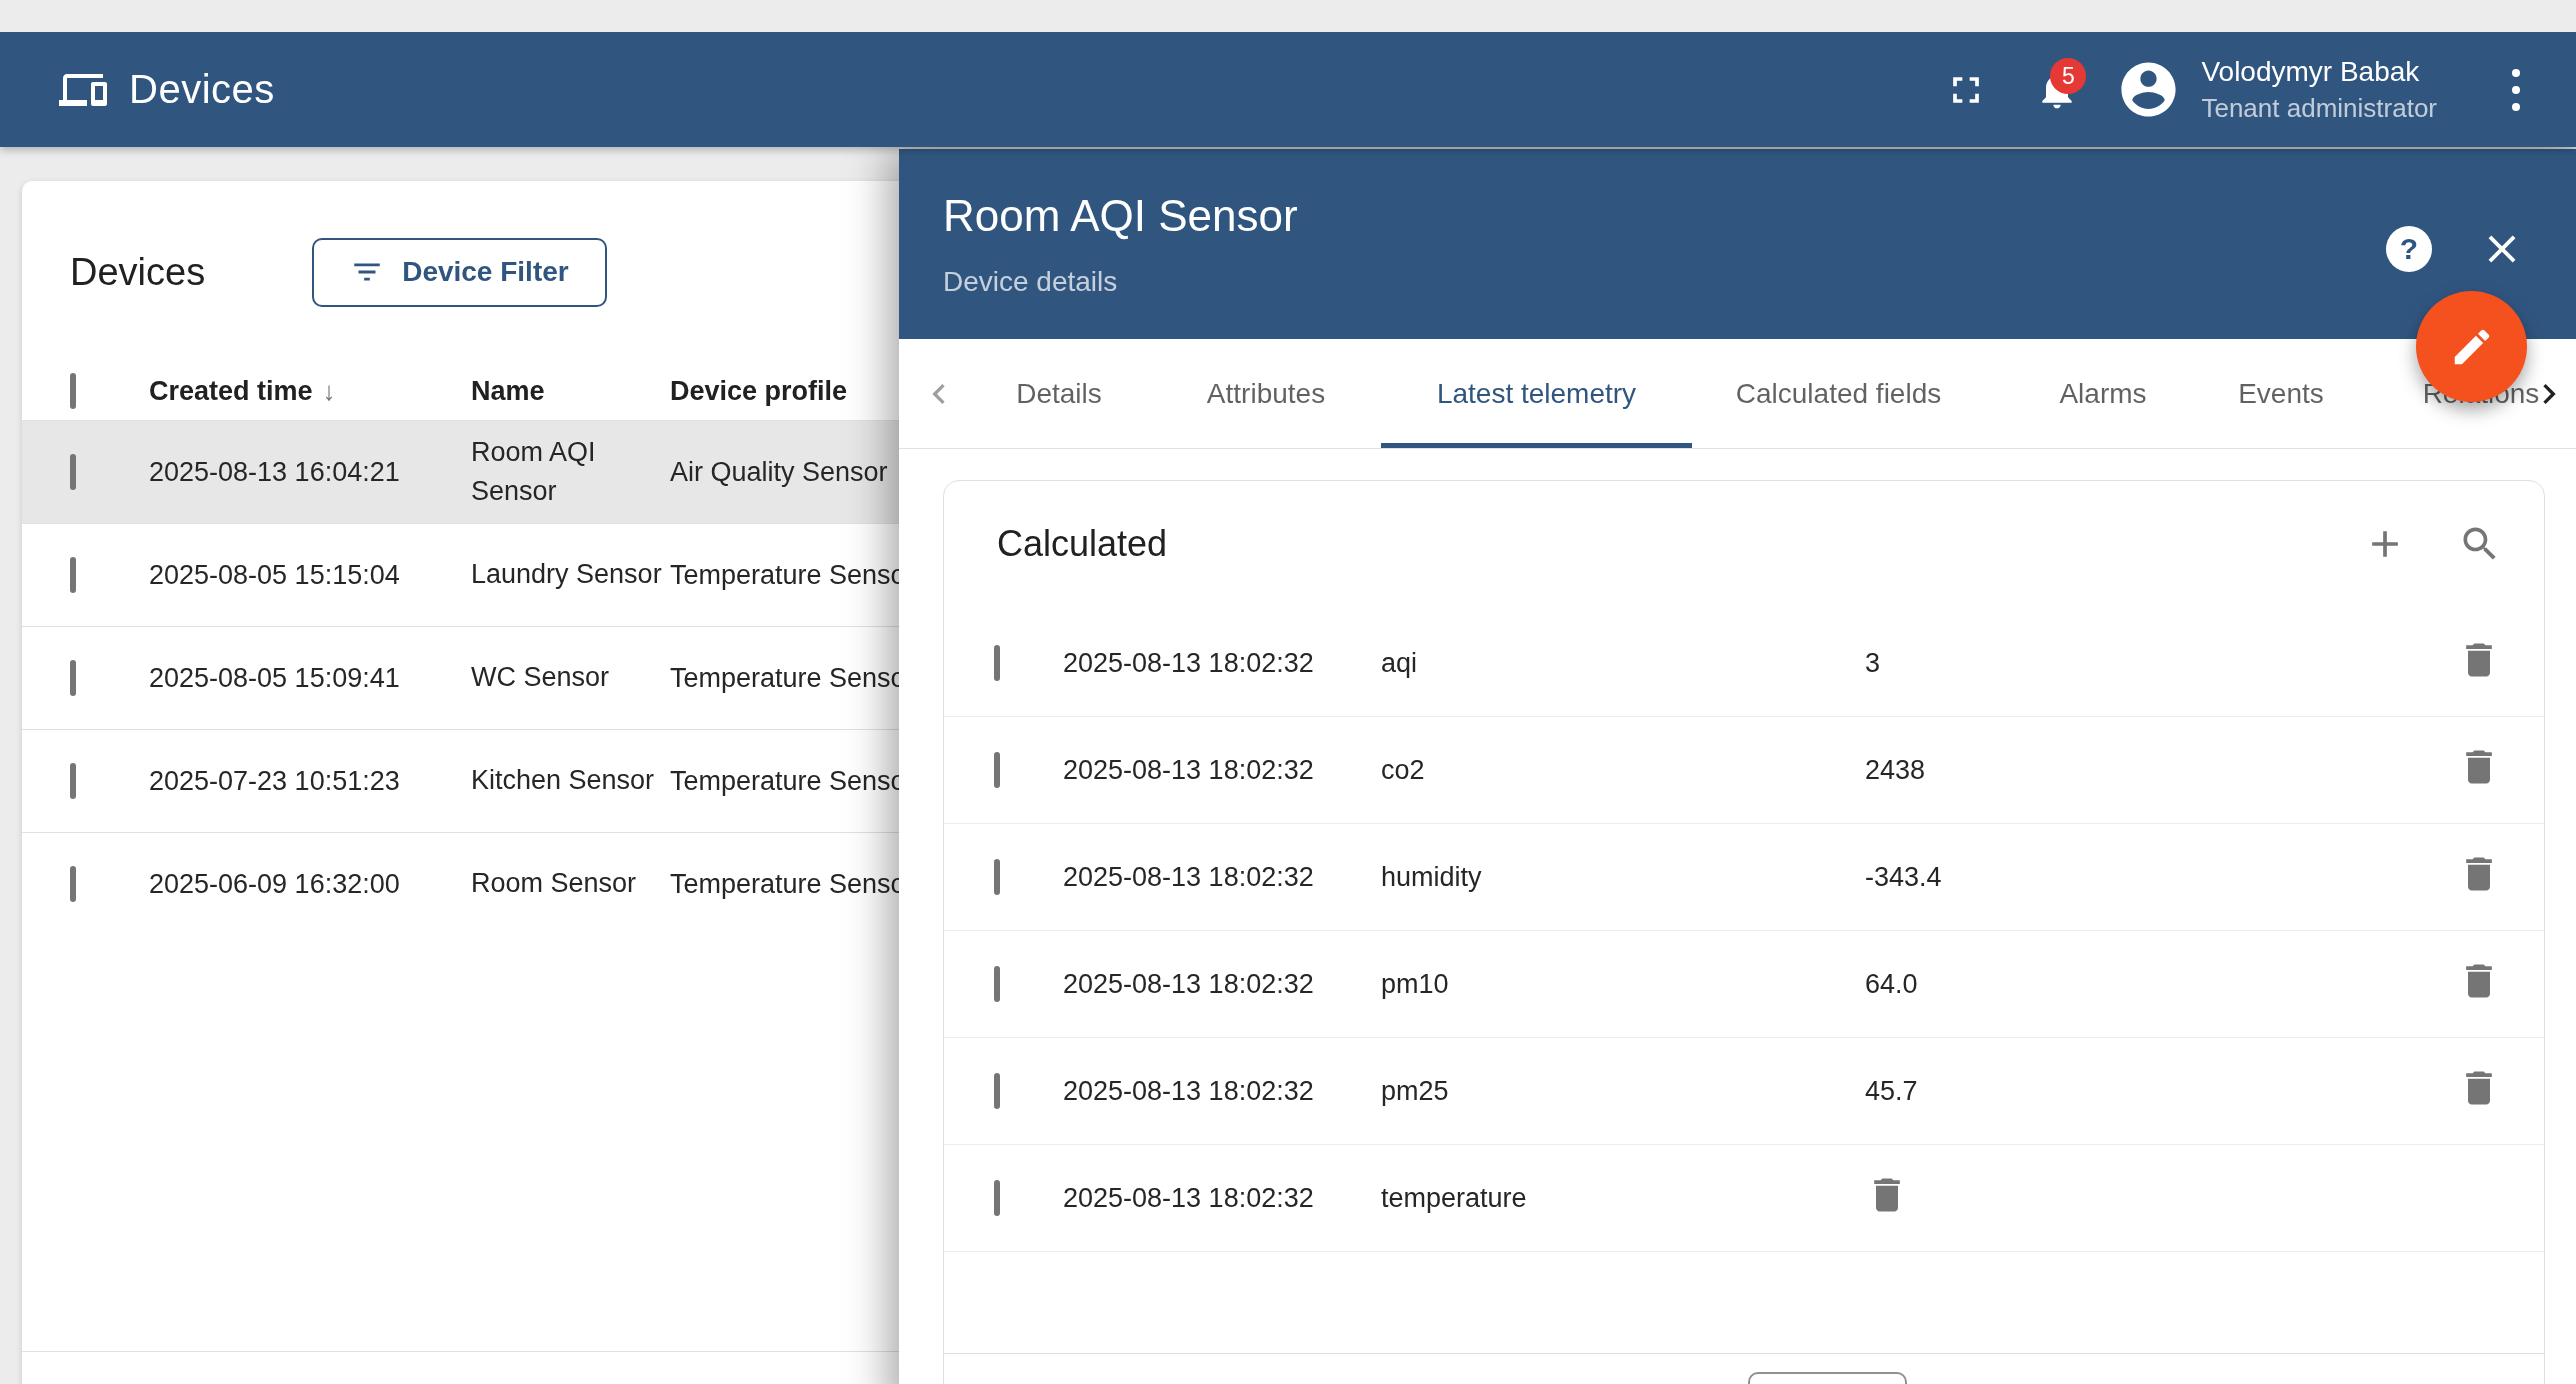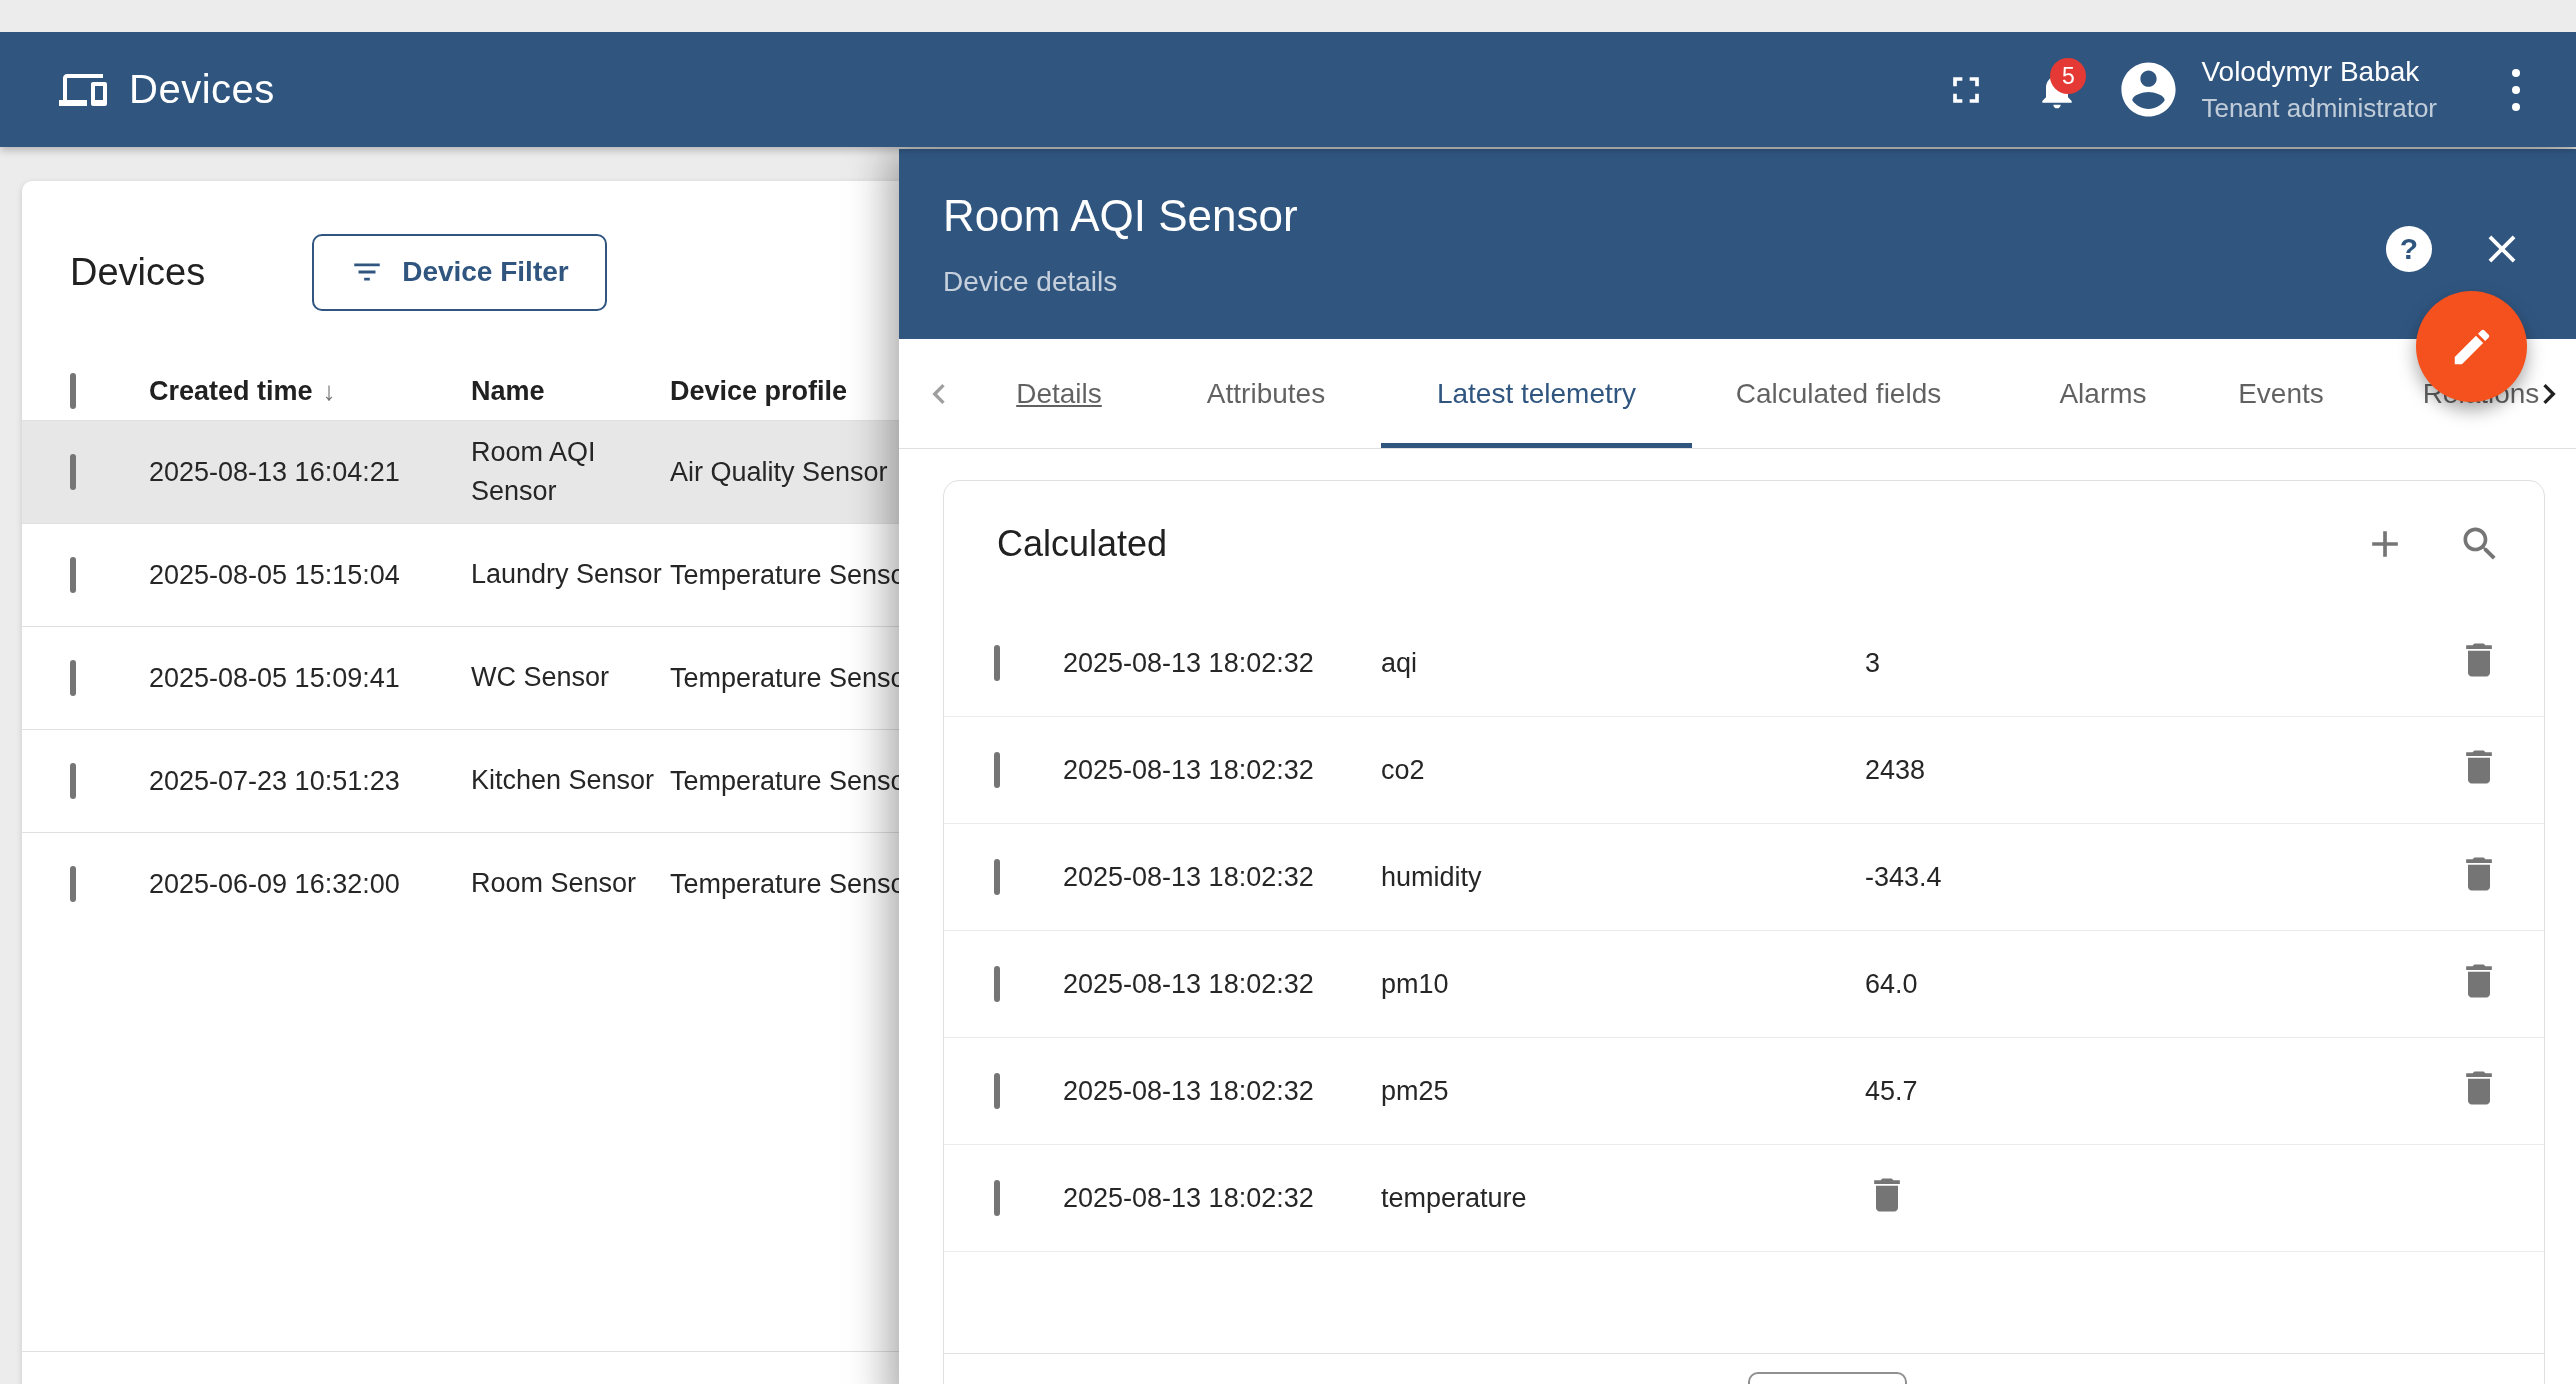--- a/index.html
+++ b/index.html
@@ -27,21 +27,21 @@
   .user-role { color:rgba(255,255,255,.70); font-size:26px; }
   .dots { width:40px; height:63px; display:flex; flex-direction:column; align-items:center;
           justify-content:center; gap:9px; margin-right:40px; cursor:pointer; }
   .dots i { width:8px; height:8px; border-radius:50%; background:#fff; }
 
   
   .left-card { position:absolute; left:22px; top:149px; width:2532px; height:1287px;
                background:#fff; border-radius:10px; box-shadow:0 2px 6px rgba(0,0,0,.15); z-index:1; }
   .lc-head { height:182px; display:flex; align-items:center; padding-left:48px; }
   .lc-title { font-size:38px; font-weight:500; color:#212121; }
-  .filter-btn { margin-left:107px; height:77px; padding:0 36px; border:2px solid #305680; border-radius:10px;
+  .filter-btn { margin-left:107px; height:69px; padding:0 36px; border:2px solid #305680; border-radius:10px;
                 background:#fff; color:#305680; font-size:28px; font-weight:600; display:flex;
                 align-items:center; gap:18px; cursor:pointer; font-family:inherit; }
   .filter-btn svg { width:34px; height:34px; fill:#305680; }
 
   .dtable .trow { display:grid; grid-template-columns:79px 322px 199px 1fr; align-items:center;
                   padding-left:48px; }
   .dtable .thead { height:57px; font-weight:700; font-size:27px; color:#212121; }
   .dtable .trow.body { height:103px; border-top:1px solid #e0e0e0; font-size:27px; cursor:pointer; }
   .dtable .trow.selected { background:#e7e7e7; }
   .cbx { width:33px; height:33px; border:3px solid #757575; border-radius:5px; background:transparent;
@@ -223,21 +223,21 @@
           <path d="M3 17.25V21h3.75L17.81 9.94l-3.75-3.75L3 17.25zM20.71 7.04c.39-.39.39-1.02 0-1.41l-2.34-2.34c-.39-.39-1.02-.39-1.41 0l-1.83 1.83 3.75 3.75 1.83-1.83z"></path>
         </svg>
     </div>
 
     <nav class="tabsbar">
       <div class="tab-scroll left">
         <svg viewBox="0 0 24 24">
             <path d="M15.41 7.41L14 6l-6 6 6 6 1.41-1.41L10.83 12z"></path>
           </svg>
       </div>
-      <div class="tab" style="left:81px;width:158px;text-decoration:underline;">Details</div>
+      <div class="tab" style="left:81px;width:158px;">Details</div>
       <div class="tab" style="left:278px;width:178px;">Attributes</div>
       <div class="tab active" style="left:482px;width:311px;">Latest telemetry</div>
       <div class="tab" style="left:798px;width:283px;">Calculated fields</div>
       <div class="tab" style="left:1115px;width:178px;">Alarms</div>
       <div class="tab" style="left:1293px;width:178px;">Events</div>
       <div class="tab" style="left:1483px;width:198px;">Relations</div>
       <div class="tab-underline"></div>
       <div class="tab-scroll right">
         <svg viewBox="0 0 24 24">
             <path d="M10 6L8.59 7.41 13.17 12l-4.58 4.59L10 18l6-6z"></path>

